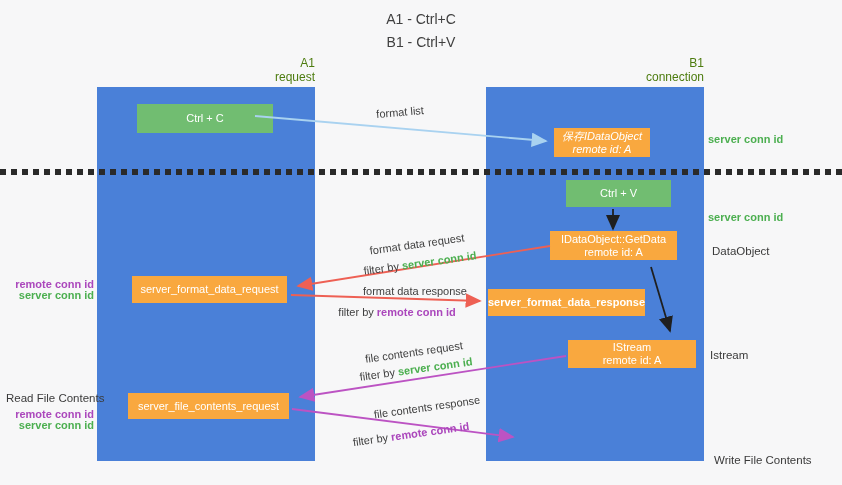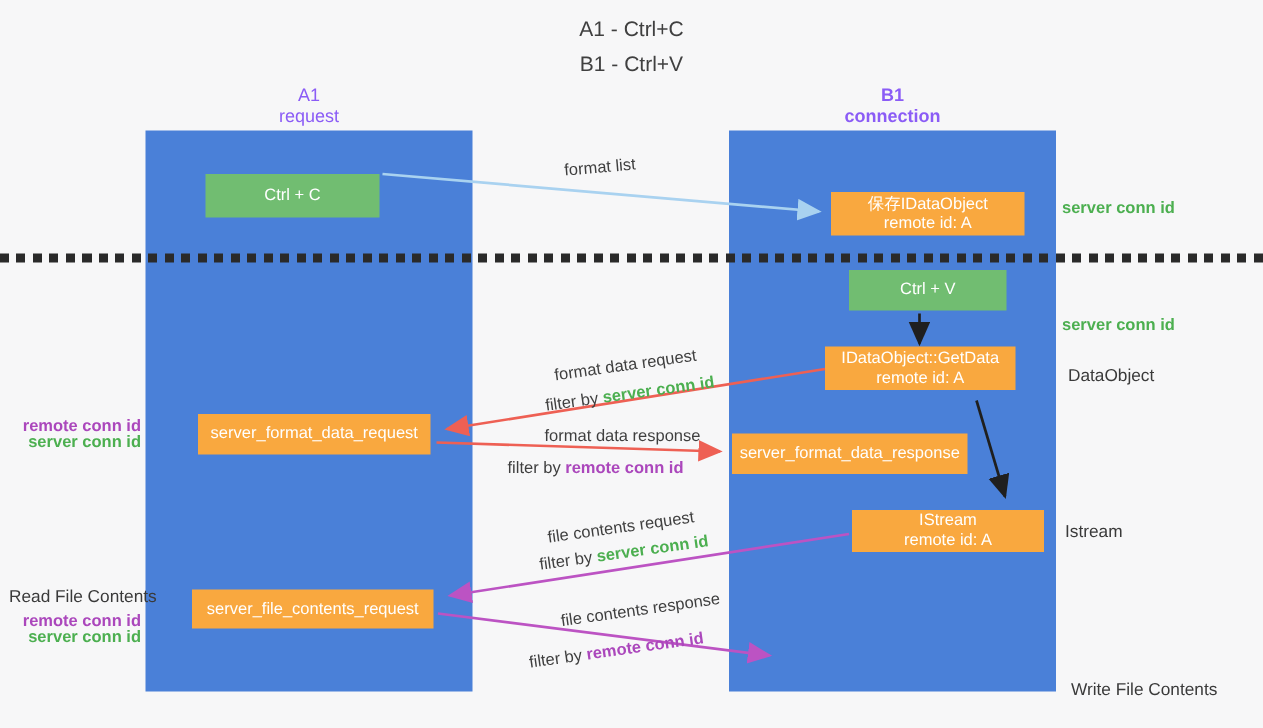--- a/index.html
+++ b/index.html
@@ -12,24 +12,24 @@
   }
   .stage{position:absolute;inset:0;}
 
   .title{
     position:absolute;top:8px;left:0;width:842px;
     text-align:center;font-size:14px;line-height:23px;color:#404040;
   }
 
   .col-header{
     position:absolute;top:56px;width:218px;
-    text-align:center;font-size:12px;line-height:14px;color:#8b5cf6;
+    text-align:right;font-size:12px;line-height:14px;color:#4d7c0f;
   }
   .col-header.a{left:97px;}
-  .col-header.b{left:486px;font-weight:bold;}
+  .col-header.b{left:486px;}
 
   .column{
     position:absolute;top:87px;width:218px;height:374px;
     background:#4a80d8;
   }
   .column.a{left:97px;}
   .column.b{left:486px;}
 
   .dotted-line{
     position:absolute;left:0;top:169px;width:842px;height:6px;
@@ -39,26 +39,26 @@
 
   .node{
     position:absolute;z-index:2;
     display:flex;align-items:center;justify-content:center;
     flex-direction:column;
     color:#fff;font-size:11px;line-height:13px;text-align:center;
   }
   .node.green{background:#71bd71;}
   .node.orange{background:#f9a83f;}
 
-  #box-ctrl-c{left:137px;top:104px;width:116px;height:29px;margin-top:12px;}
-  #box-save-obj{left:554px;top:128px;width:129px;height:29px;}
+  #box-ctrl-c{left:137px;top:104px;width:136px;height:29px;}
+  #box-save-obj{left:554px;top:128px;width:96px;height:29px;font-style:italic;}
   #box-ctrl-v{left:566px;top:180px;width:105px;height:27px;}
   #box-getdata{left:550px;top:231px;width:127px;height:29px;}
   #box-fmt-req{left:132px;top:276px;width:155px;height:27px;}
-  #box-fmt-resp{left:488px;top:289px;width:157px;height:27px;}
+  #box-fmt-resp{left:488px;top:289px;width:157px;height:27px;font-weight:bold;}
   #box-istream{left:568px;top:340px;width:128px;height:28px;}
   #box-file-req{left:128px;top:393px;width:161px;height:26px;}
   #box-file-resp{left:523px;top:425px;width:160px;height:27px;}
 
   .side-label{position:absolute;font-size:11.5px;color:#3a3a3a;white-space:nowrap;z-index:2;}
   .side-label.green{color:#4caf50;font-weight:bold;font-size:11px;}
 
   .left-block{
     position:absolute;left:8px;width:86px;text-align:right;
     font-size:11px;font-weight:bold;line-height:11px;z-index:2;

